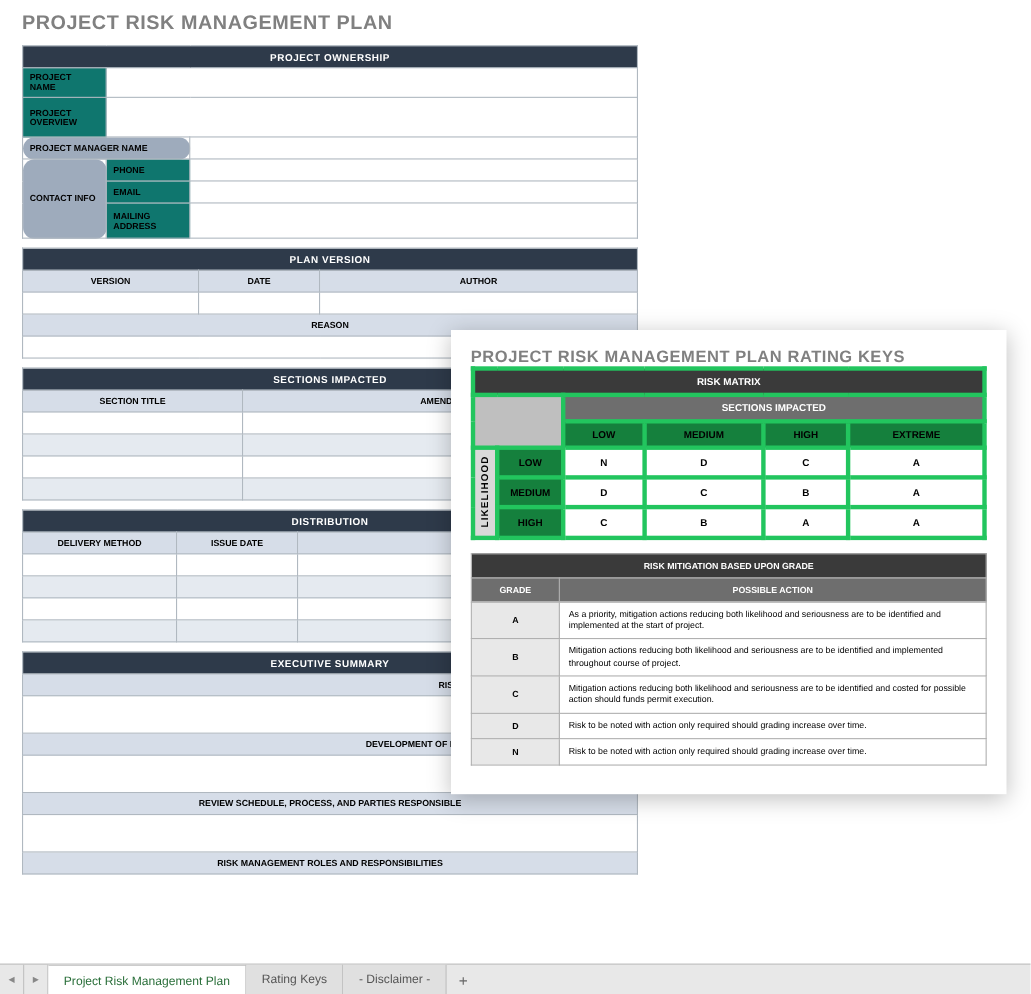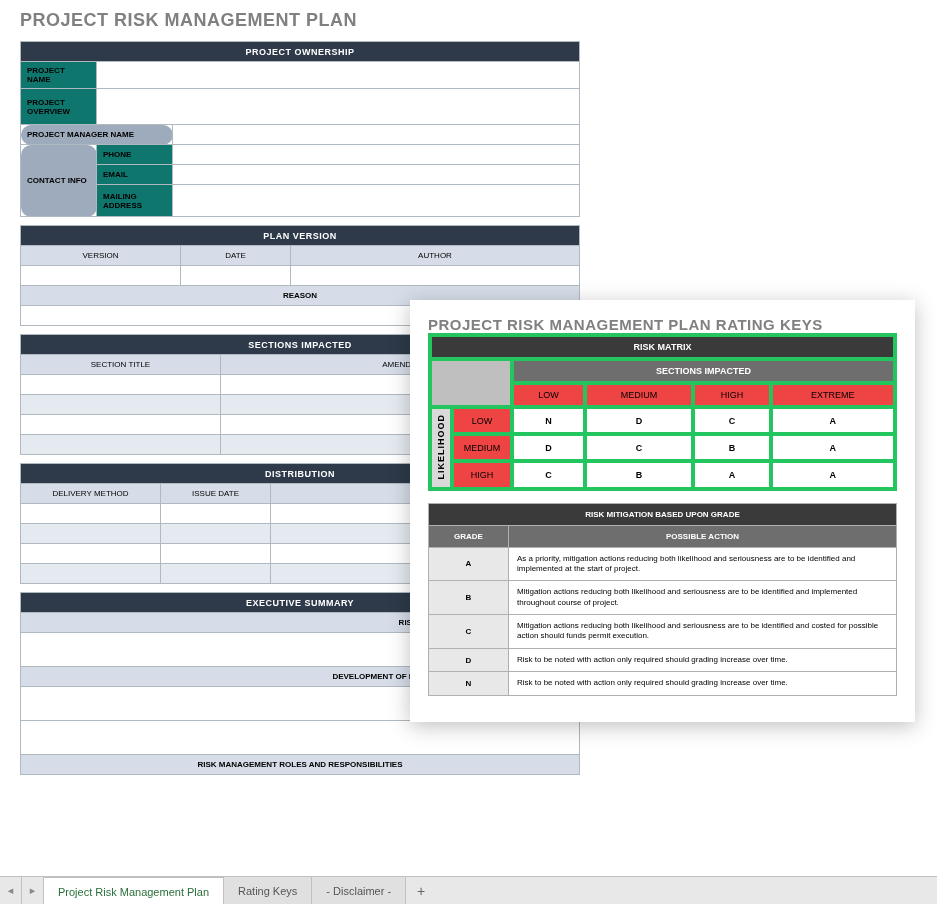--- a/index.html
+++ b/index.html
@@ -56,21 +56,21 @@
     border-radius: 10px;
   }
   .light-blue-row td, .light-blue-row th {
     background: #d6dde8;
   }
   .alt-row td {
     background: #e5eaf0;
   }
   .small-header {
     background: #d6dde8;
-    font-weight: normal;
+    font-weight: bold;
     font-size: 8px;
     text-align: center;
   }
   .sub-header-right {
     background: #d6dde8;
     font-weight: bold;
     font-size: 8px;
     text-align: right;
     padding-right: 6px;
   }
@@ -99,21 +99,21 @@
   }
   .matrix td, .matrix th {
     border: 4px solid #22c55e;
     font-size: 9px;
     text-align: center;
     padding: 5px 4px;
     height: 22px;
   }
   .m-dark { background: #3a3a3a; color: #fff; font-weight: bold; }
   .m-gray { background: #6e6e6e; color: #fff; font-weight: bold; }
-  .m-light { background: #ef4444; font-weight: normal; }
+  .m-light { background: #15803d; font-weight: bold; }
   .m-corner { background: #bfbfbf; }
   .m-val { background: #ffffff; font-weight: bold; }
   .m-vert {
     background: #d9d9d9;
     font-weight: bold;
     font-size: 7px;
   }
   .vert-text {
     writing-mode: vertical-rl;
     transform: rotate(180deg);
@@ -315,20 +315,23 @@
         </tr>
     <tr>
           <td class="blank-cell" style="height:34px"></td>
         </tr>
     <tr class="light-blue-row">
           <td class="sub-header-right">DEVELOPMENT OF RISK PREVENTION MITIGATION STRATEGI</td>
         </tr>
     <tr>
           <td class="blank-cell" style="height:34px"></td>
         </tr>
+    <tr class="light-blue-row">
+          <td class="sub-header-right" style="text-align:center">REVIEW SCHEDULE, PROCESS, AND PARTIES RESPONSIBLE</td>
+        </tr>
     <tr>
           <td class="blank-cell" style="height:34px"></td>
         </tr>
     <tr class="light-blue-row">
           <td class="sub-header-right" style="text-align:center">RISK MANAGEMENT ROLES AND RESPONSIBILITIES</td>
         </tr>
   </tbody>
     </table>
 </div>
 

